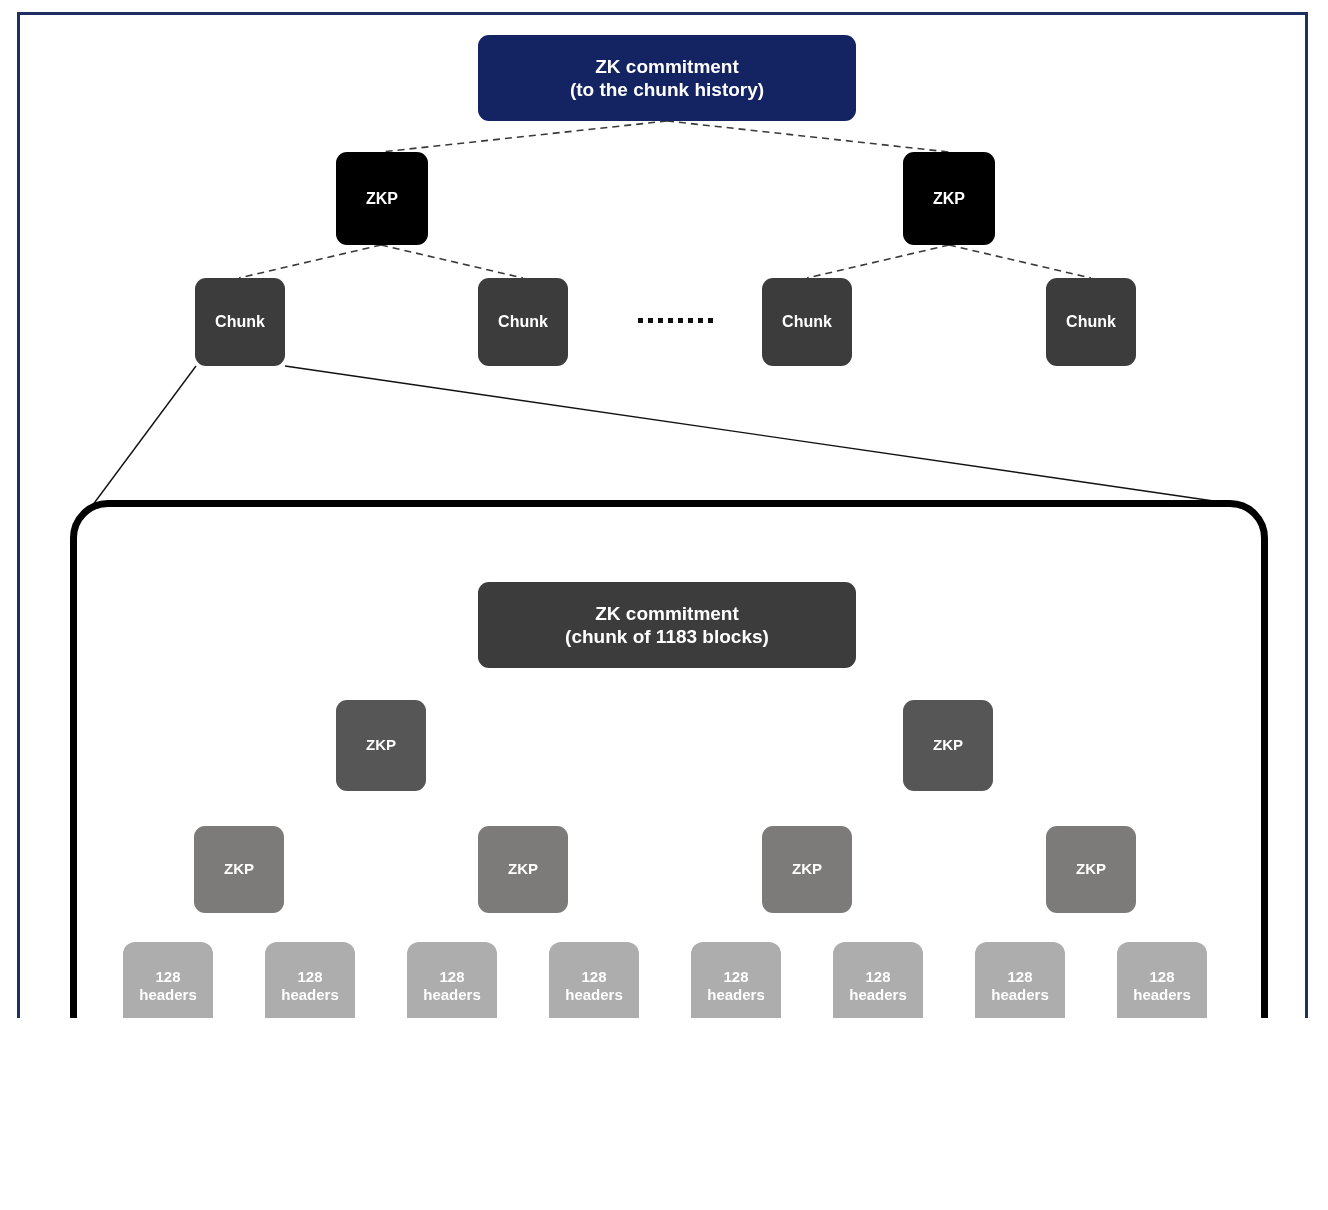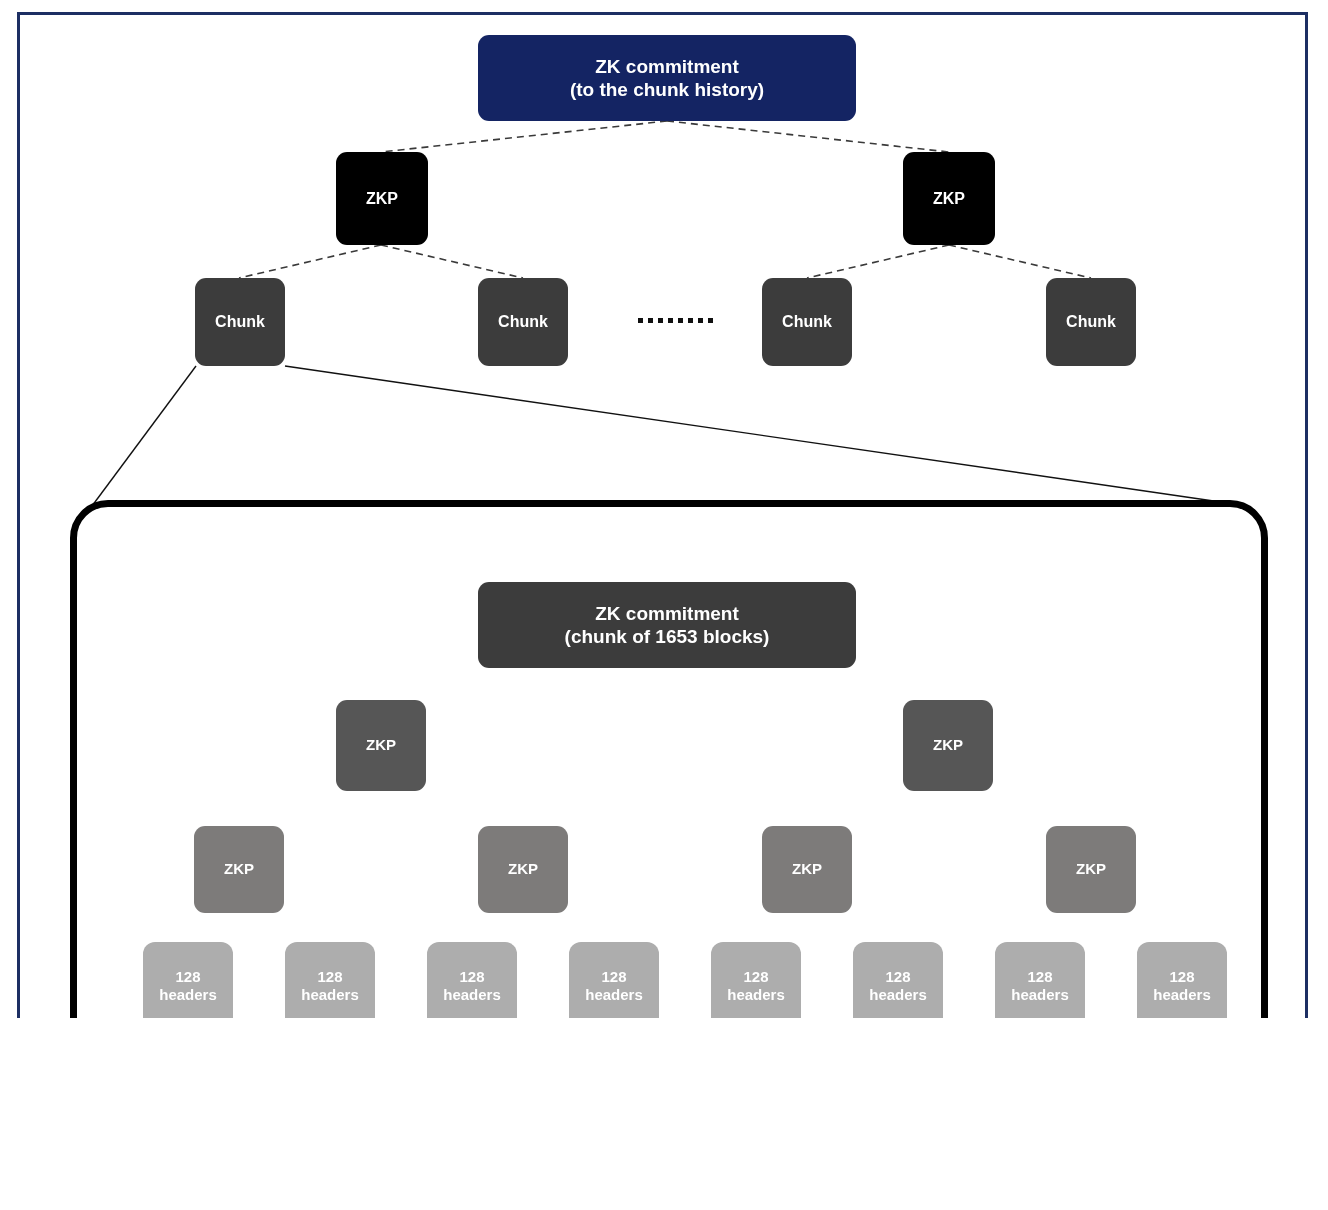--- a/index.html
+++ b/index.html
@@ -89,21 +89,20 @@
   }
   .node-zkp-mid {
     background: #7d7b7a;
     border-radius: 11px;
     font-size: 15px;
   }
   .node-headers {
     background: #adadad;
     border-radius: 12px;
     font-size: 15px;
-    margin-left: 20px;
   }
   .node-line2 {
     display: block;
   }
   
   #ellipsis-chunks {
     position: absolute;
     display: flex;
     gap: 5px;
     align-items: center;
@@ -200,21 +199,21 @@
       <span class="sq"></span>
       <span class="sq"></span>
     <span class="sq"></span>
       <span class="sq"></span>
       <span class="sq"></span>
       <span class="sq"></span>
   </div>
 
   <div class="node node-commit-chunk" style="left:478px; top:582px; width:378px; height:86px; flex-direction:column;">
     <span class="node-line2">ZK commitment</span>
-    <span class="node-line2">(chunk of 1653 blocks)</span>
+    <span class="node-line2">(chunk of 1183 blocks)</span>
   </div>
 
   <div class="node node-zkp-dark" style="left:336px; top:700px; width:90px; height:91px;">
     <span>ZKP</span>
   </div>
   <div class="node node-zkp-dark" style="left:903px; top:700px; width:90px; height:91px;">
     <span>ZKP</span>
   </div>
 
   <div class="node node-zkp-mid" style="left:194px; top:826px; width:90px; height:87px;">

